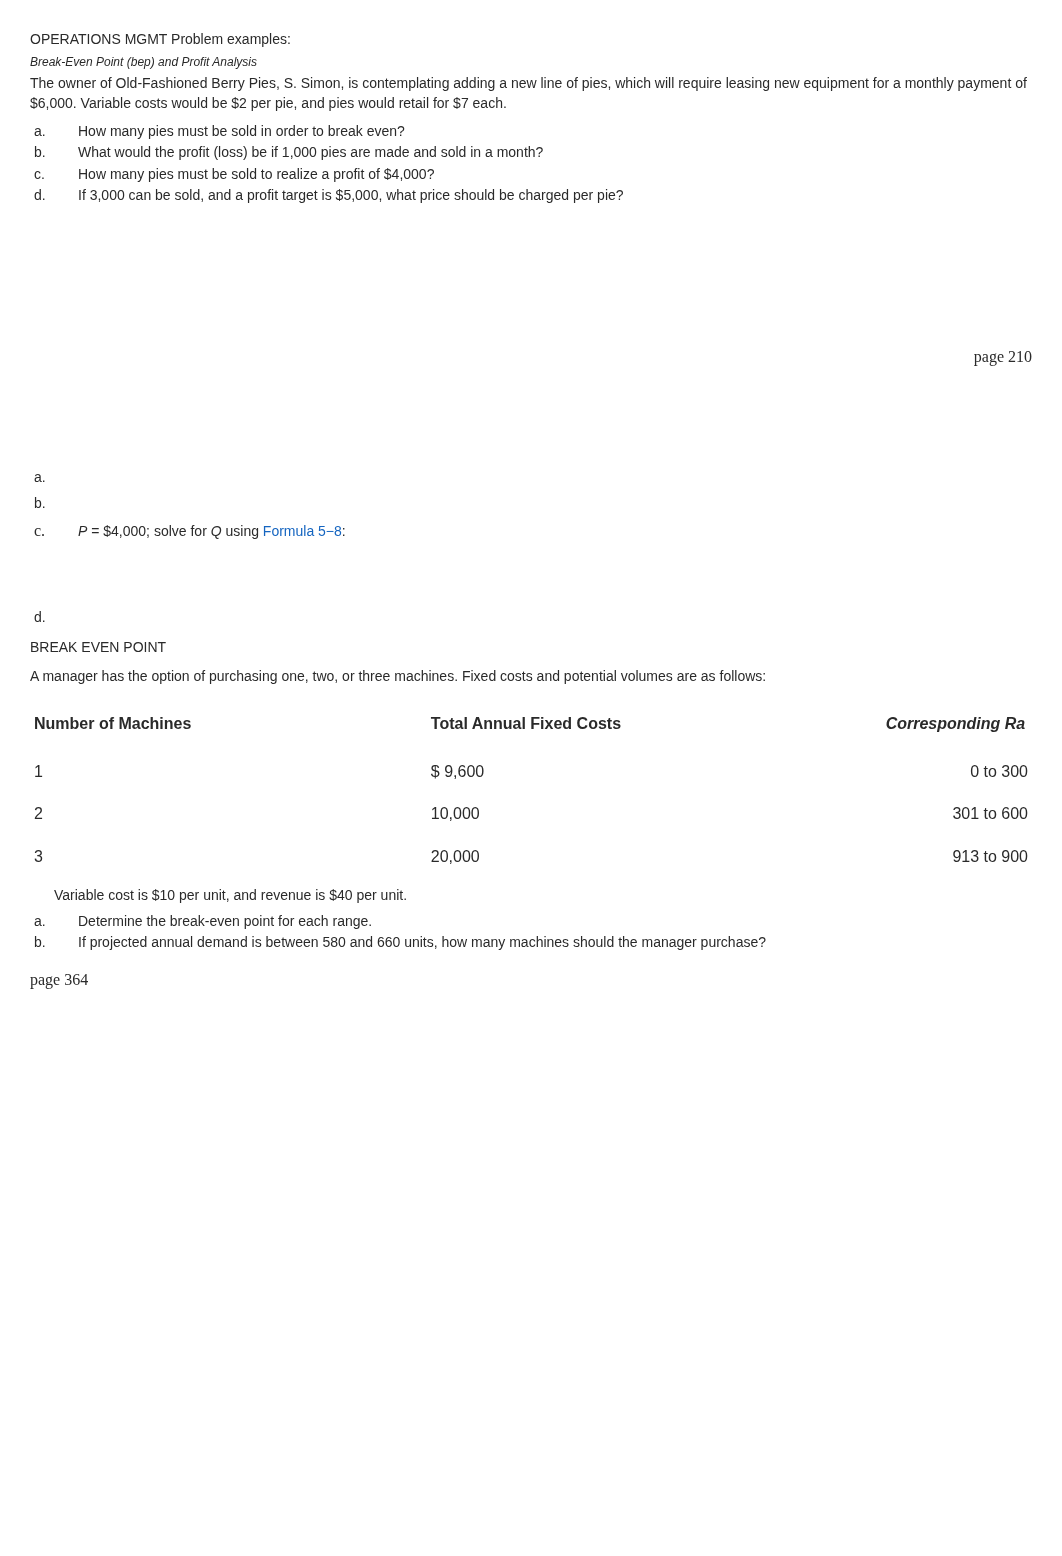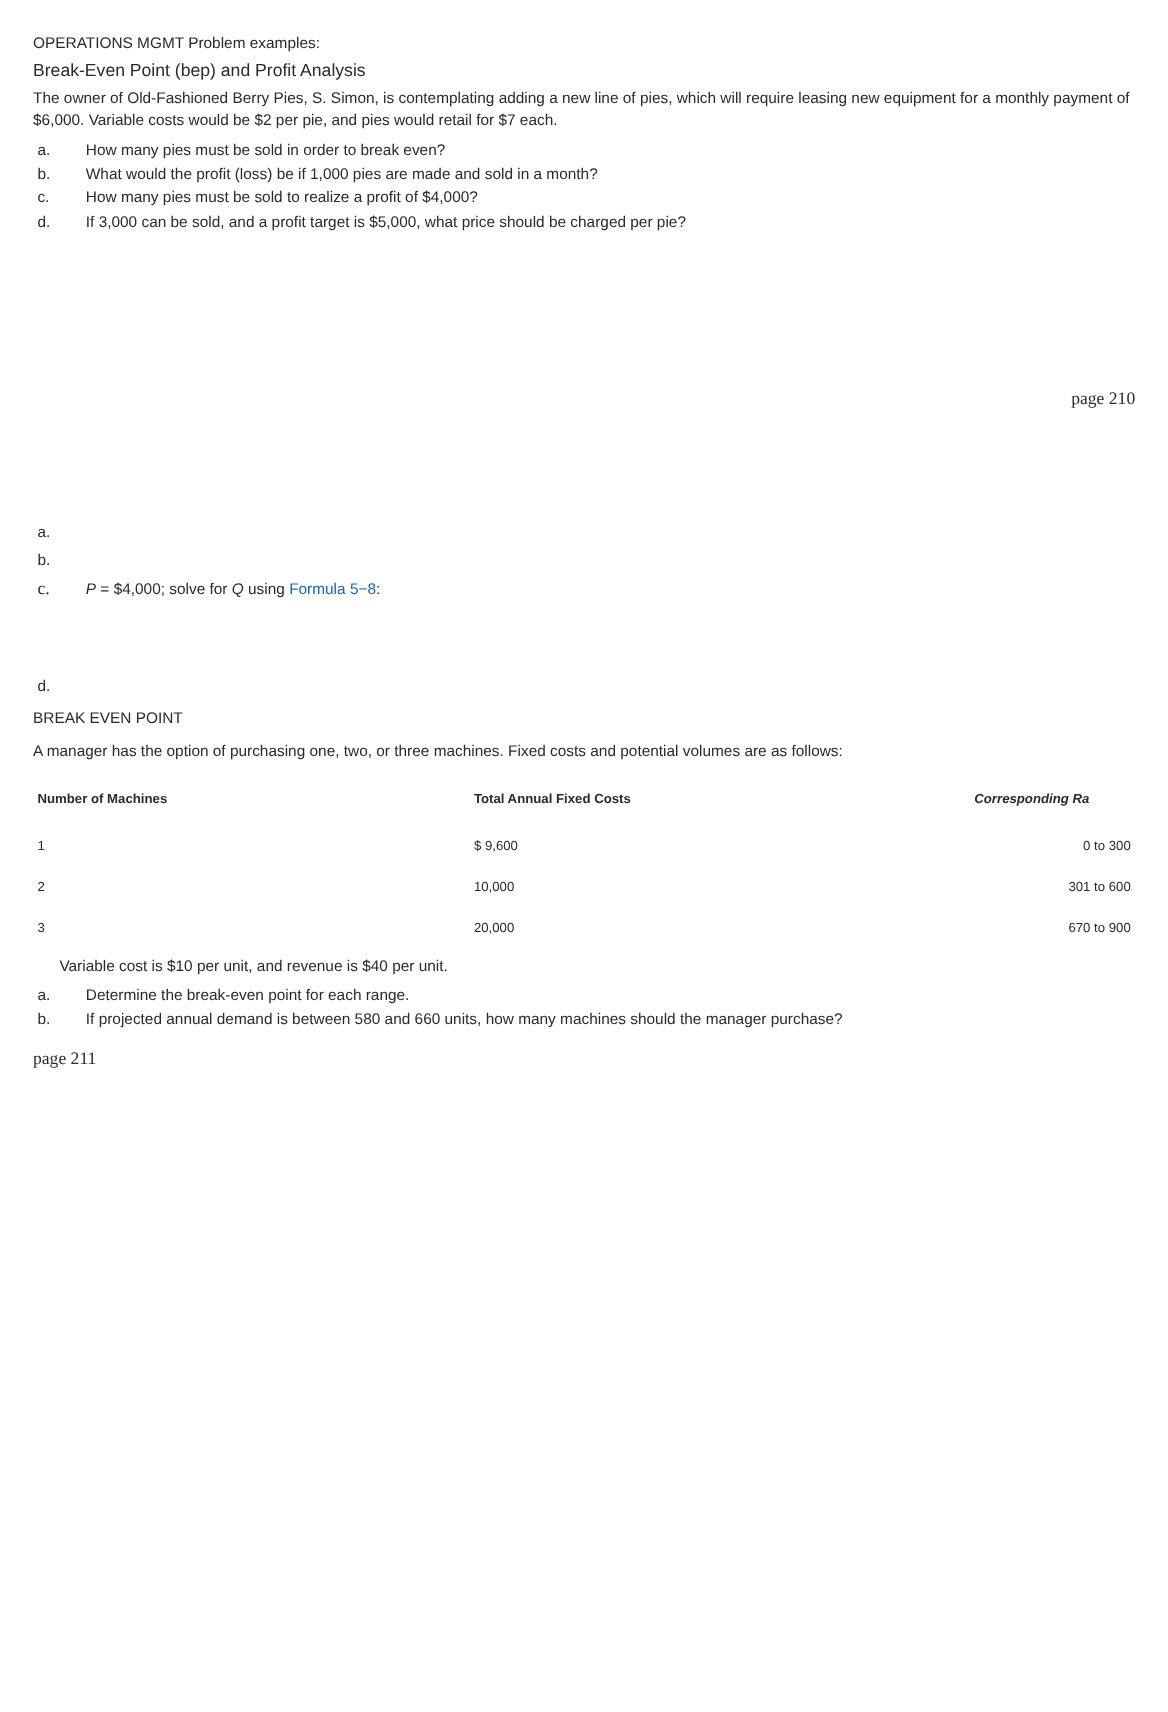--- a/index.html
+++ b/index.html
@@ -14,22 +14,23 @@
       background: #fff;
       width: 1062px;
       padding: 30px 30px 30px 30px;
       line-height: 1.4;
     }
     .title {
       font-size: 14px;
       margin-bottom: 4px;
     }
     .subtitle {
-      font-size: 16px;
+      font-size: 12px;
       margin-bottom: 4px;
+      font-style: italic;
     }
     .intro {
       font-size: 14px;
       margin-bottom: 8px;
     }
     .q-list {
       margin-left: 4px;
       margin-bottom: 8px;
     }
     .q-item {
@@ -83,21 +84,21 @@
       margin-top: 10px;
       margin-bottom: 10px;
     }
     .body-text {
       font-size: 14px;
       margin-bottom: 16px;
     }
     .data-table {
       width: 100%;
       border-collapse: collapse;
-      font-size: 12px;
+      font-size: 16px;
       margin-bottom: 8px;
     }
     .data-table th {
       text-align: left;
       font-weight: bold;
       padding: 10px 4px 16px 4px;
     }
     .data-table th.col-fixed {
       text-align: left;
       padding-left: 0;
@@ -206,32 +207,32 @@
       <td class="col-range">0 to 300</td>
     </tr>
     <tr>
       <td class="col-num">2</td>
       <td class="col-fixed">10,000</td>
       <td class="col-range">301 to 600</td>
     </tr>
     <tr>
       <td class="col-num">3</td>
       <td class="col-fixed">20,000</td>
-      <td class="col-range">670 to 900</td>
+      <td class="col-range">913 to 900</td>
     </tr>
   </tbody>
 </table>
 </div>
 
 <div class="note">Variable cost is $10 per unit, and revenue is $40 per unit.</div>
 
 <div class="q-list">
   <div class="q-item">
     <div class="q-letter">a.</div>
     <div class="q-text">Determine the break-even point for each range.</div>
   </div>
   <div class="q-item">
     <div class="q-letter">b.</div>
     <div class="q-text">If projected annual demand is between 580 and 660 units, how many machines should the manager purchase?</div>
   </div>
 </div>
 
-<div class="page-ref-2">page 211</div>
+<div class="page-ref-2">page 364</div>
 
 </body></html>

